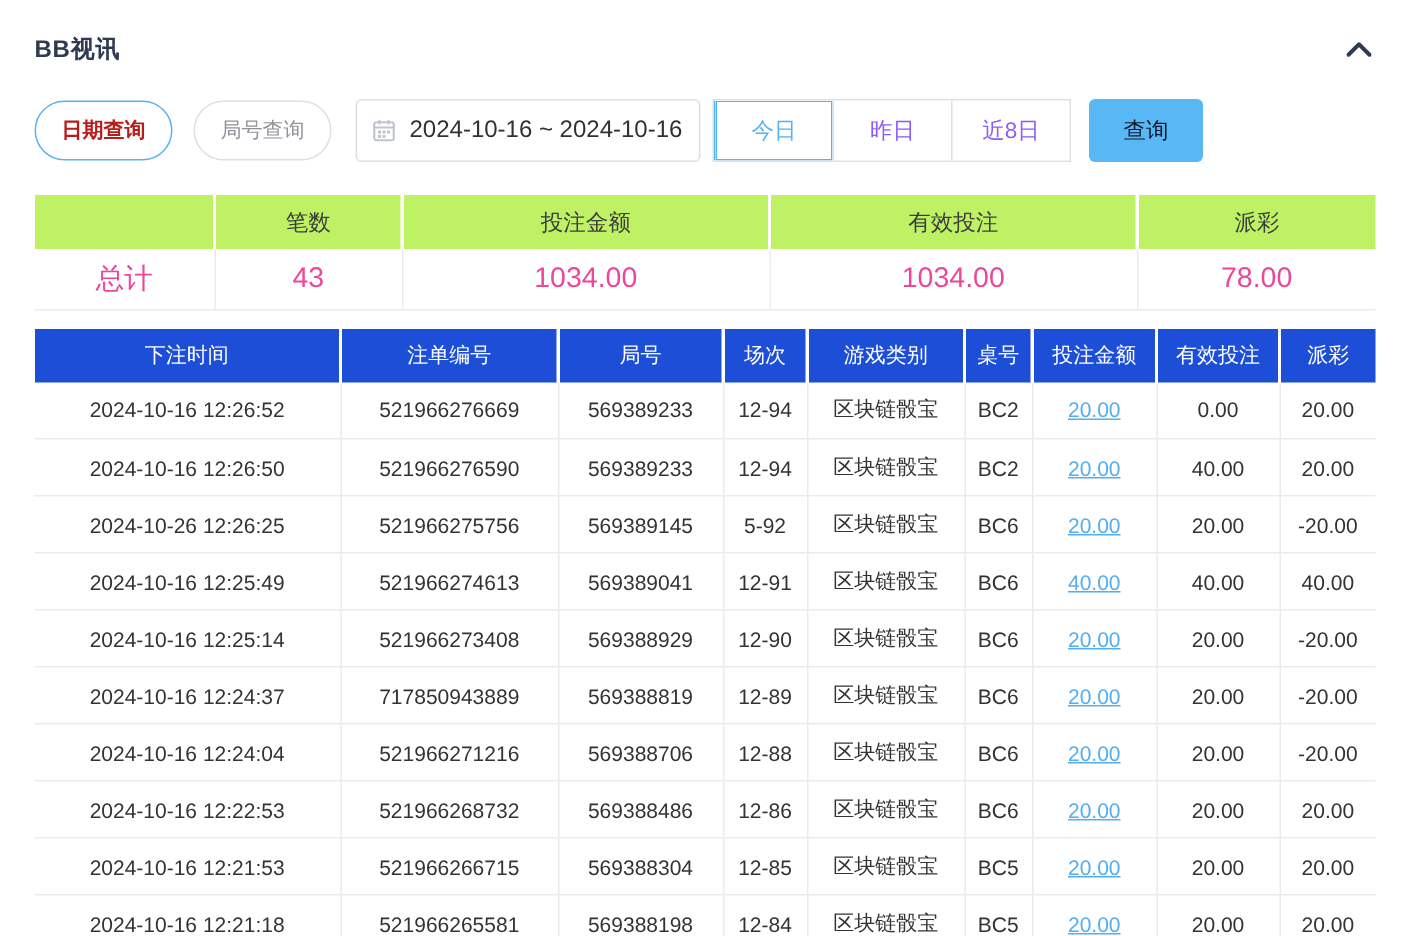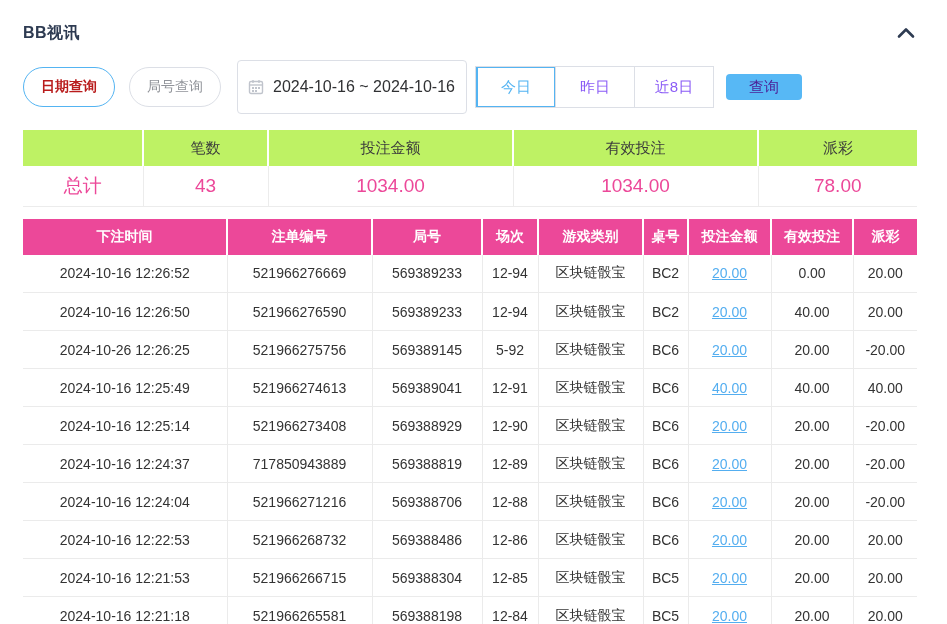--- a/index.html
+++ b/index.html
@@ -20,35 +20,35 @@
 
   
   .filter-row { display: flex; align-items: center; height: 42px; margin-bottom: 22px; }
   .pill-btn {
     height: 40px; padding: 0 17px; border-radius: 20px; background: #fff;
     font-size: 14px; display: inline-flex; align-items: center; cursor: pointer;
   }
   .pill-btn.active { border: 1px solid #54b4f2; color: #b91c1c; font-weight: bold; }
   .pill-btn.inactive { border: 1px solid #dcdfe6; color: #909399; margin-left: 14px; }
   .date-input {
-    margin-left: 16px; height: 54px; width: 230px; border: 1px solid #dcdfe6; border-radius: 4px;
+    margin-left: 16px; height: 42px; width: 230px; border: 1px solid #dcdfe6; border-radius: 4px;
     display: inline-flex; align-items: center; padding: 0 10px; background: #fff; cursor: pointer;
   }
   .date-input .cal-icon { margin-right: 9px; display: inline-flex; }
   .date-input .date-text { font-size: 16px; color: #303133; white-space: nowrap; }
   .segmented { margin-left: 8px; display: inline-flex; height: 42px; border: 1px solid #dcdfe6; border-radius: 0; overflow: hidden; }
   .seg-btn {
     width: 79px; height: 100%; display: inline-flex; align-items: center; justify-content: center;
     font-size: 15px; color: #8b5cf6; background: #fff; border: none; border-left: 1px solid #dcdfe6; cursor: pointer;
   }
   .seg-btn:first-child { border-left: none; }
   .seg-btn.active { color: #54b4f2; box-shadow: inset 0 0 0 1px #54b4f2; border-left: 1px solid #54b4f2; }
   .search-btn {
-    margin-left: 12px; width: 76px; height: 26px; border: none; border-radius: 4px;
-    background: #57b8f5; color: #4c1d95; font-size: 15px; cursor: pointer;
+    margin-left: 12px; width: 76px; height: 42px; border: none; border-radius: 4px;
+    background: #57b8f5; color: #0f172a; font-size: 15px; cursor: pointer;
   }
 
   
   table { border-collapse: collapse; table-layout: fixed; width: 894px; }
   td, th { text-align: center; font-weight: normal; overflow: hidden; white-space: nowrap; }
 
   
   .summary-table { margin-bottom: 12px; }
   .summary-table thead th {
     height: 36px; background: #bef264; font-size: 15px; color: #3c3c3c;
@@ -56,21 +56,21 @@
   }
   .summary-table thead th:last-child { border-right: none; }
   .summary-table tbody td {
     height: 40px; font-size: 19px; color: #ec4899; background: #fff;
     border-right: 1px solid #ececec; border-bottom: 1px solid #ececec;
   }
   .summary-table tbody td:last-child { border-right: none; }
 
   
   .bet-table thead th {
-    height: 36px; background: #ec4899; color: #fff; font-size: 14px; font-weight: bold;
+    height: 36px; background: #1d4ed8; color: #fff; font-size: 14px; font-weight: normal;
     border-right: 2px solid #fff;
   }
   .bet-table thead th:last-child { border-right: none; }
   .bet-table tbody td {
     height: 38px; font-size: 14px; color: #333; background: #fff;
     border-right: 1px solid #ebebeb; border-bottom: 1px solid #ebebeb;
   }
   .bet-table tbody td:last-child { border-right: none; }
   .bet-link { color: #54aef0; text-decoration: underline; cursor: pointer; }
   .negative { color: #f56c6c; }

